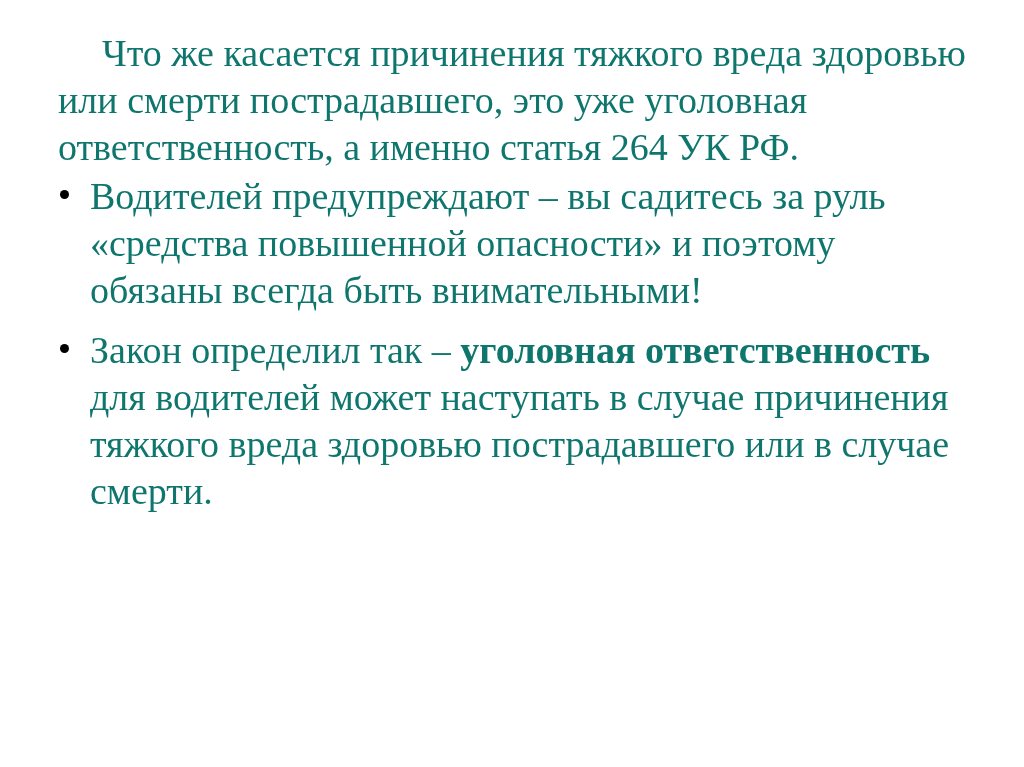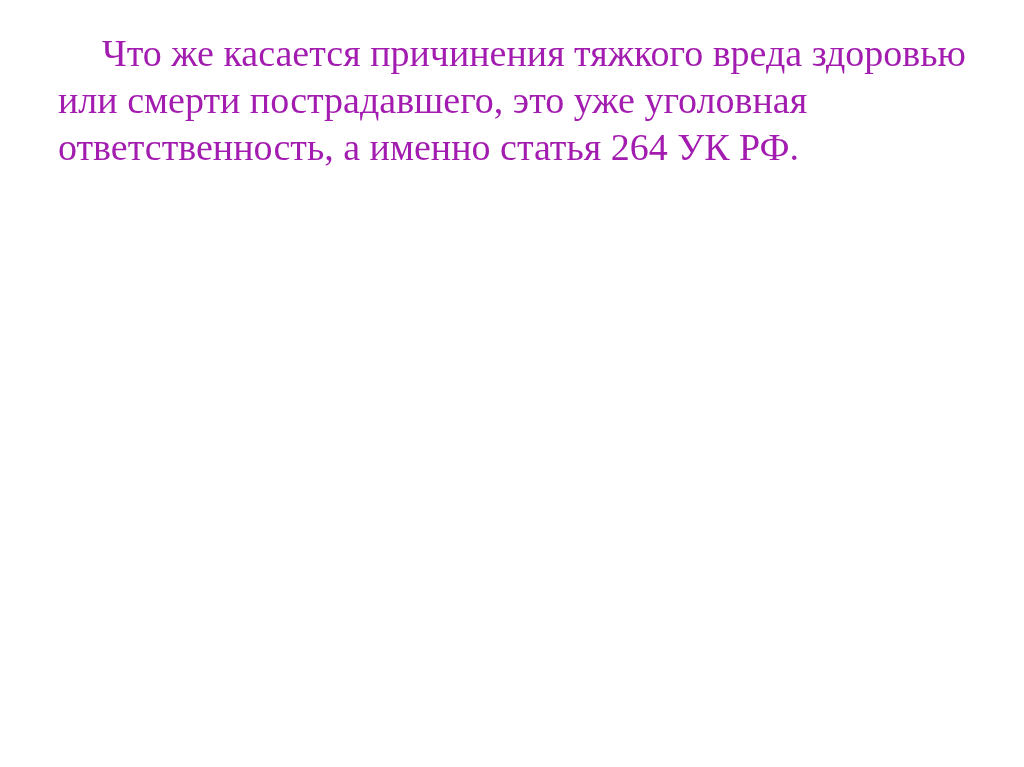--- a/index.html
+++ b/index.html
@@ -6,21 +6,21 @@
     margin: 0;
     padding: 0;
     background: #ffffff;
   }
   .slide {
     position: relative;
     width: 1024px;
     height: 767px;
     box-sizing: border-box;
     background: #ffffff;
-    color: #a21caf;
+    color: #0f766e;
     font-family: "Liberation Serif", "DejaVu Serif", serif;
     padding: 30px 0 0 58px;
     overflow: hidden;
   }
   .intro {
     margin: 0;
     width: 912px;
     font-size: 38px;
     line-height: 47px;
     text-indent: 44px;
@@ -56,18 +56,26 @@
 </style>
 </head>
 <body>
 
 <div class="slide">
 
   <p class="intro">Что же касается причинения тяжкого вреда здоровью или смерти пострадавшего, это уже уголовная ответственность, а именно статья 264 УК РФ.</p>
 
   <ul class="bullets">
 
+    <li class="bullet">
+      <span class="dot"></span>
+      <span>Водителей предупреждают – вы садитесь за руль «средства повышенной опасности» и поэтому обязаны всегда быть внимательными!</span>
+    </li>
 
+    <li class="bullet">
+      <span class="dot"></span>
+      <span>Закон определил так – </span><strong>уголовная ответственность</strong><span> для водителей может наступать в случае причинения тяжкого вреда здоровью пострадавшего или в случае смерти.</span>
+    </li>
 
 
   </ul>
 
 </div>
 
 </body></html>

